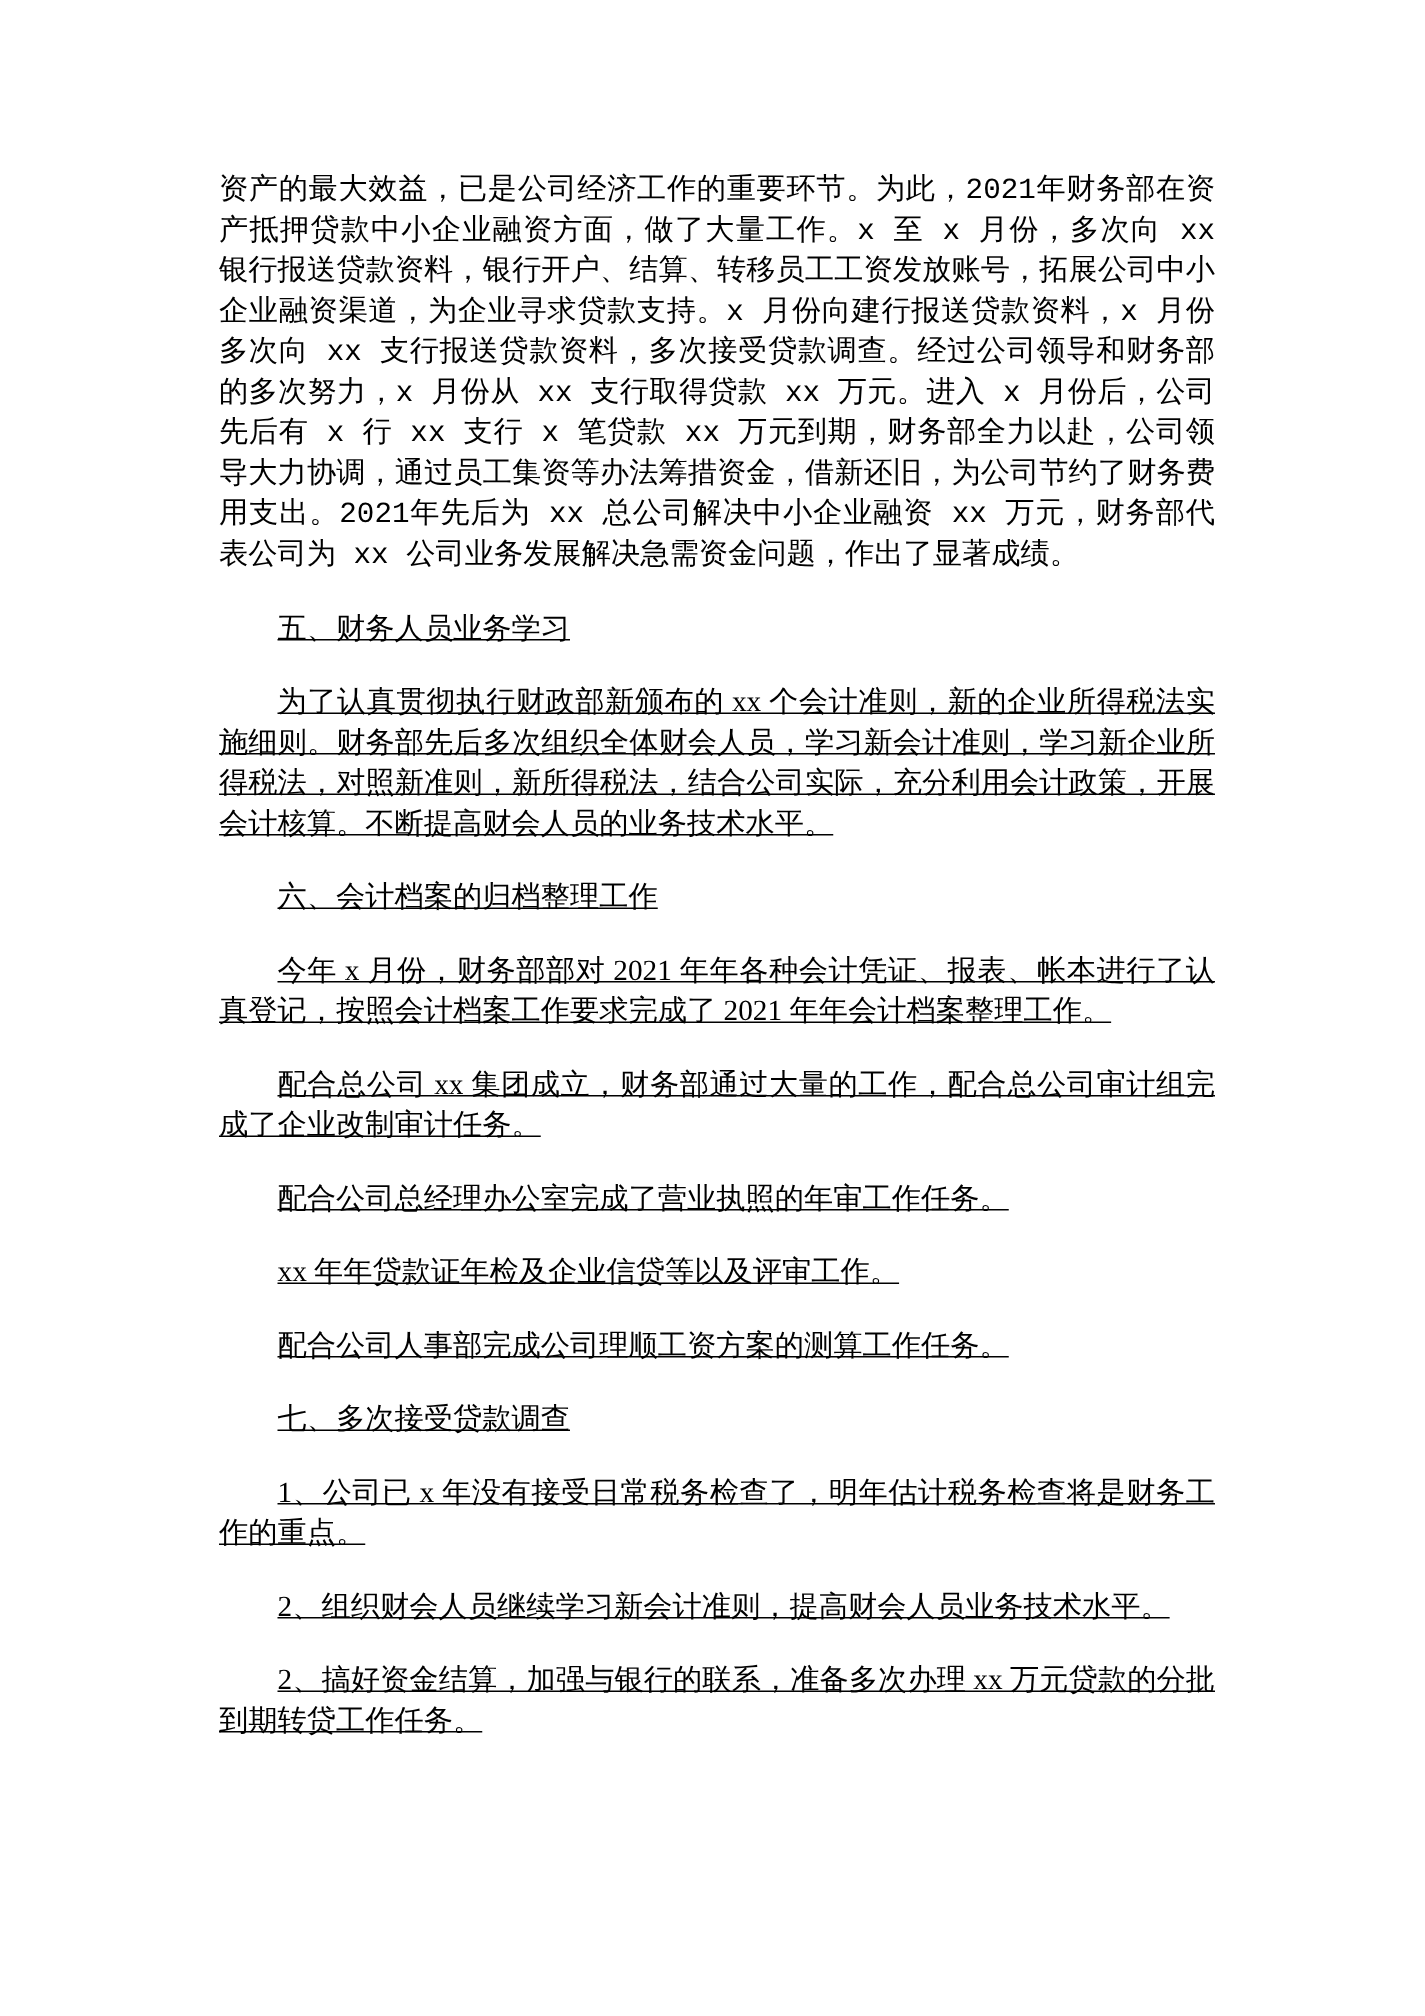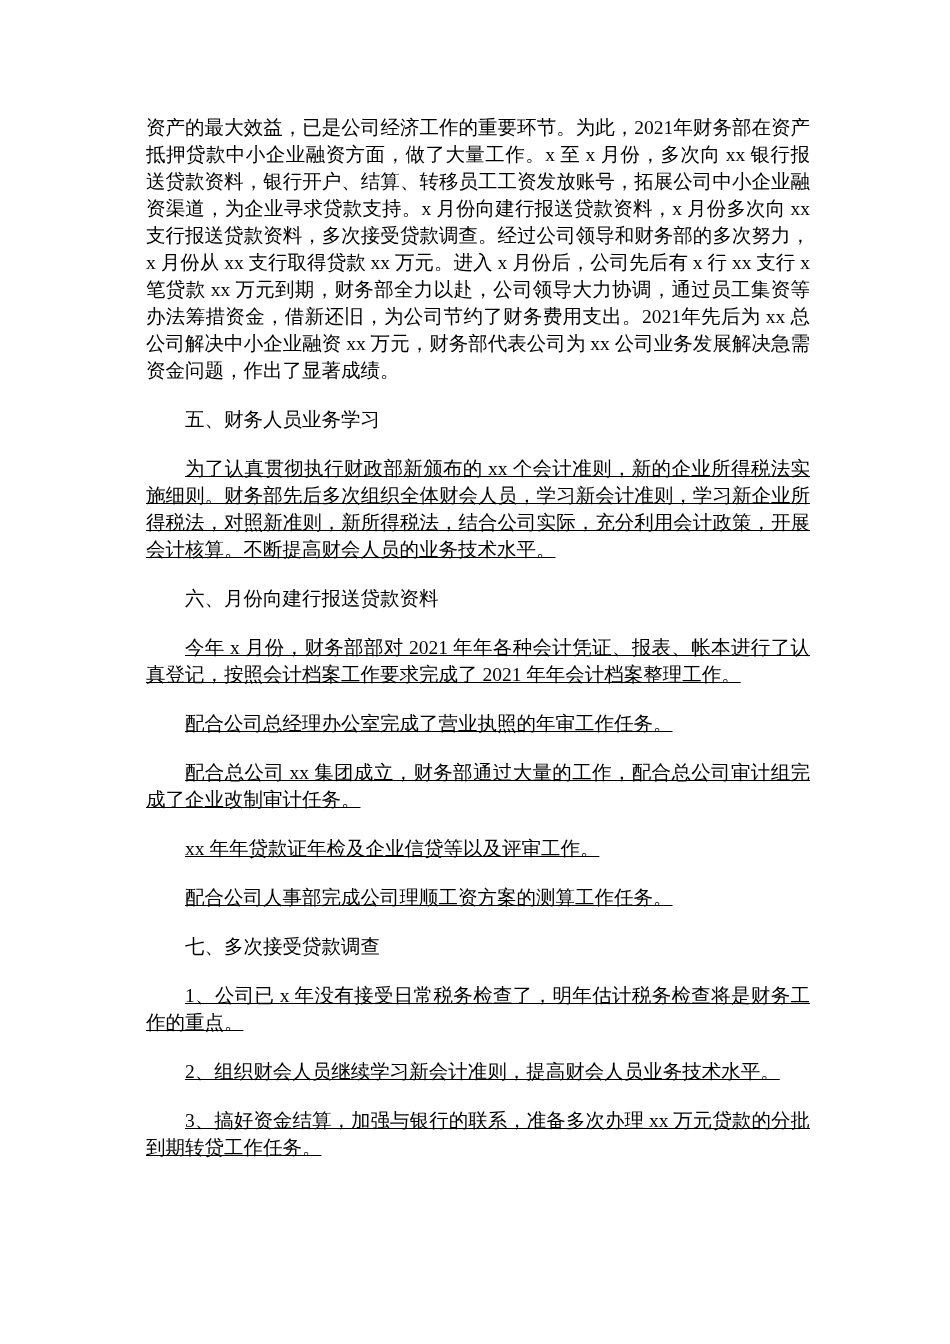--- a/index.html
+++ b/index.html
@@ -29,37 +29,39 @@
       text-align: justify;
       text-justify: inter-ideograph;
       word-break: break-all;
     }
     .doc-body p.indent {
       text-indent: 2em;
       text-decoration: underline;
     }
     .doc-body p.no-indent {
       text-indent: 0;
+      font-family: Liberation Mono, monospace;
     }
     .doc-body p.heading {
       text-indent: 2em;
+      text-decoration: underline;
     }
   </style>
 </head>
 <body>
 
 <div class="page">
   <div class="doc-body">
     <p class="no-indent">资产的最大效益，已是公司经济工作的重要环节。为此，2021年财务部在资产抵押贷款中小企业融资方面，做了大量工作。x 至 x 月份，多次向 xx 银行报送贷款资料，银行开户、结算、转移员工工资发放账号，拓展公司中小企业融资渠道，为企业寻求贷款支持。x 月份向建行报送贷款资料，x 月份多次向 xx 支行报送贷款资料，多次接受贷款调查。经过公司领导和财务部的多次努力，x 月份从 xx 支行取得贷款 xx 万元。进入 x 月份后，公司先后有 x 行 xx 支行 x 笔贷款 xx 万元到期，财务部全力以赴，公司领导大力协调，通过员工集资等办法筹措资金，借新还旧，为公司节约了财务费用支出。2021年先后为 xx 总公司解决中小企业融资 xx 万元，财务部代表公司为 xx 公司业务发展解决急需资金问题，作出了显著成绩。</p>
     <p class="heading">五、财务人员业务学习</p>
     <p class="indent">为了认真贯彻执行财政部新颁布的 xx 个会计准则，新的企业所得税法实施细则。财务部先后多次组织全体财会人员，学习新会计准则，学习新企业所得税法，对照新准则，新所得税法，结合公司实际，充分利用会计政策，开展会计核算。不断提高财会人员的业务技术水平。</p>
-    <p class="heading">六、月份向建行报送贷款资料</p>
+    <p class="heading">六、会计档案的归档整理工作</p>
     <p class="indent">今年 x 月份，财务部部对 2021 年年各种会计凭证、报表、帐本进行了认真登记，按照会计档案工作要求完成了 2021 年年会计档案整理工作。</p>
+    <p class="indent">配合总公司 xx 集团成立，财务部通过大量的工作，配合总公司审计组完成了企业改制审计任务。</p>
     <p class="indent">配合公司总经理办公室完成了营业执照的年审工作任务。</p>
-    <p class="indent">配合总公司 xx 集团成立，财务部通过大量的工作，配合总公司审计组完成了企业改制审计任务。</p>
     <p class="indent">xx 年年贷款证年检及企业信贷等以及评审工作。</p>
     <p class="indent">配合公司人事部完成公司理顺工资方案的测算工作任务。</p>
     <p class="heading">七、多次接受贷款调查</p>
     <p class="indent">1、公司已 x 年没有接受日常税务检查了，明年估计税务检查将是财务工作的重点。</p>
     <p class="indent">2、组织财会人员继续学习新会计准则，提高财会人员业务技术水平。</p>
-    <p class="indent">3、搞好资金结算，加强与银行的联系，准备多次办理 xx 万元贷款的分批到期转贷工作任务。</p>
+    <p class="indent">2、搞好资金结算，加强与银行的联系，准备多次办理 xx 万元贷款的分批到期转贷工作任务。</p>
   </div>
 </div>
 
 </body></html>

